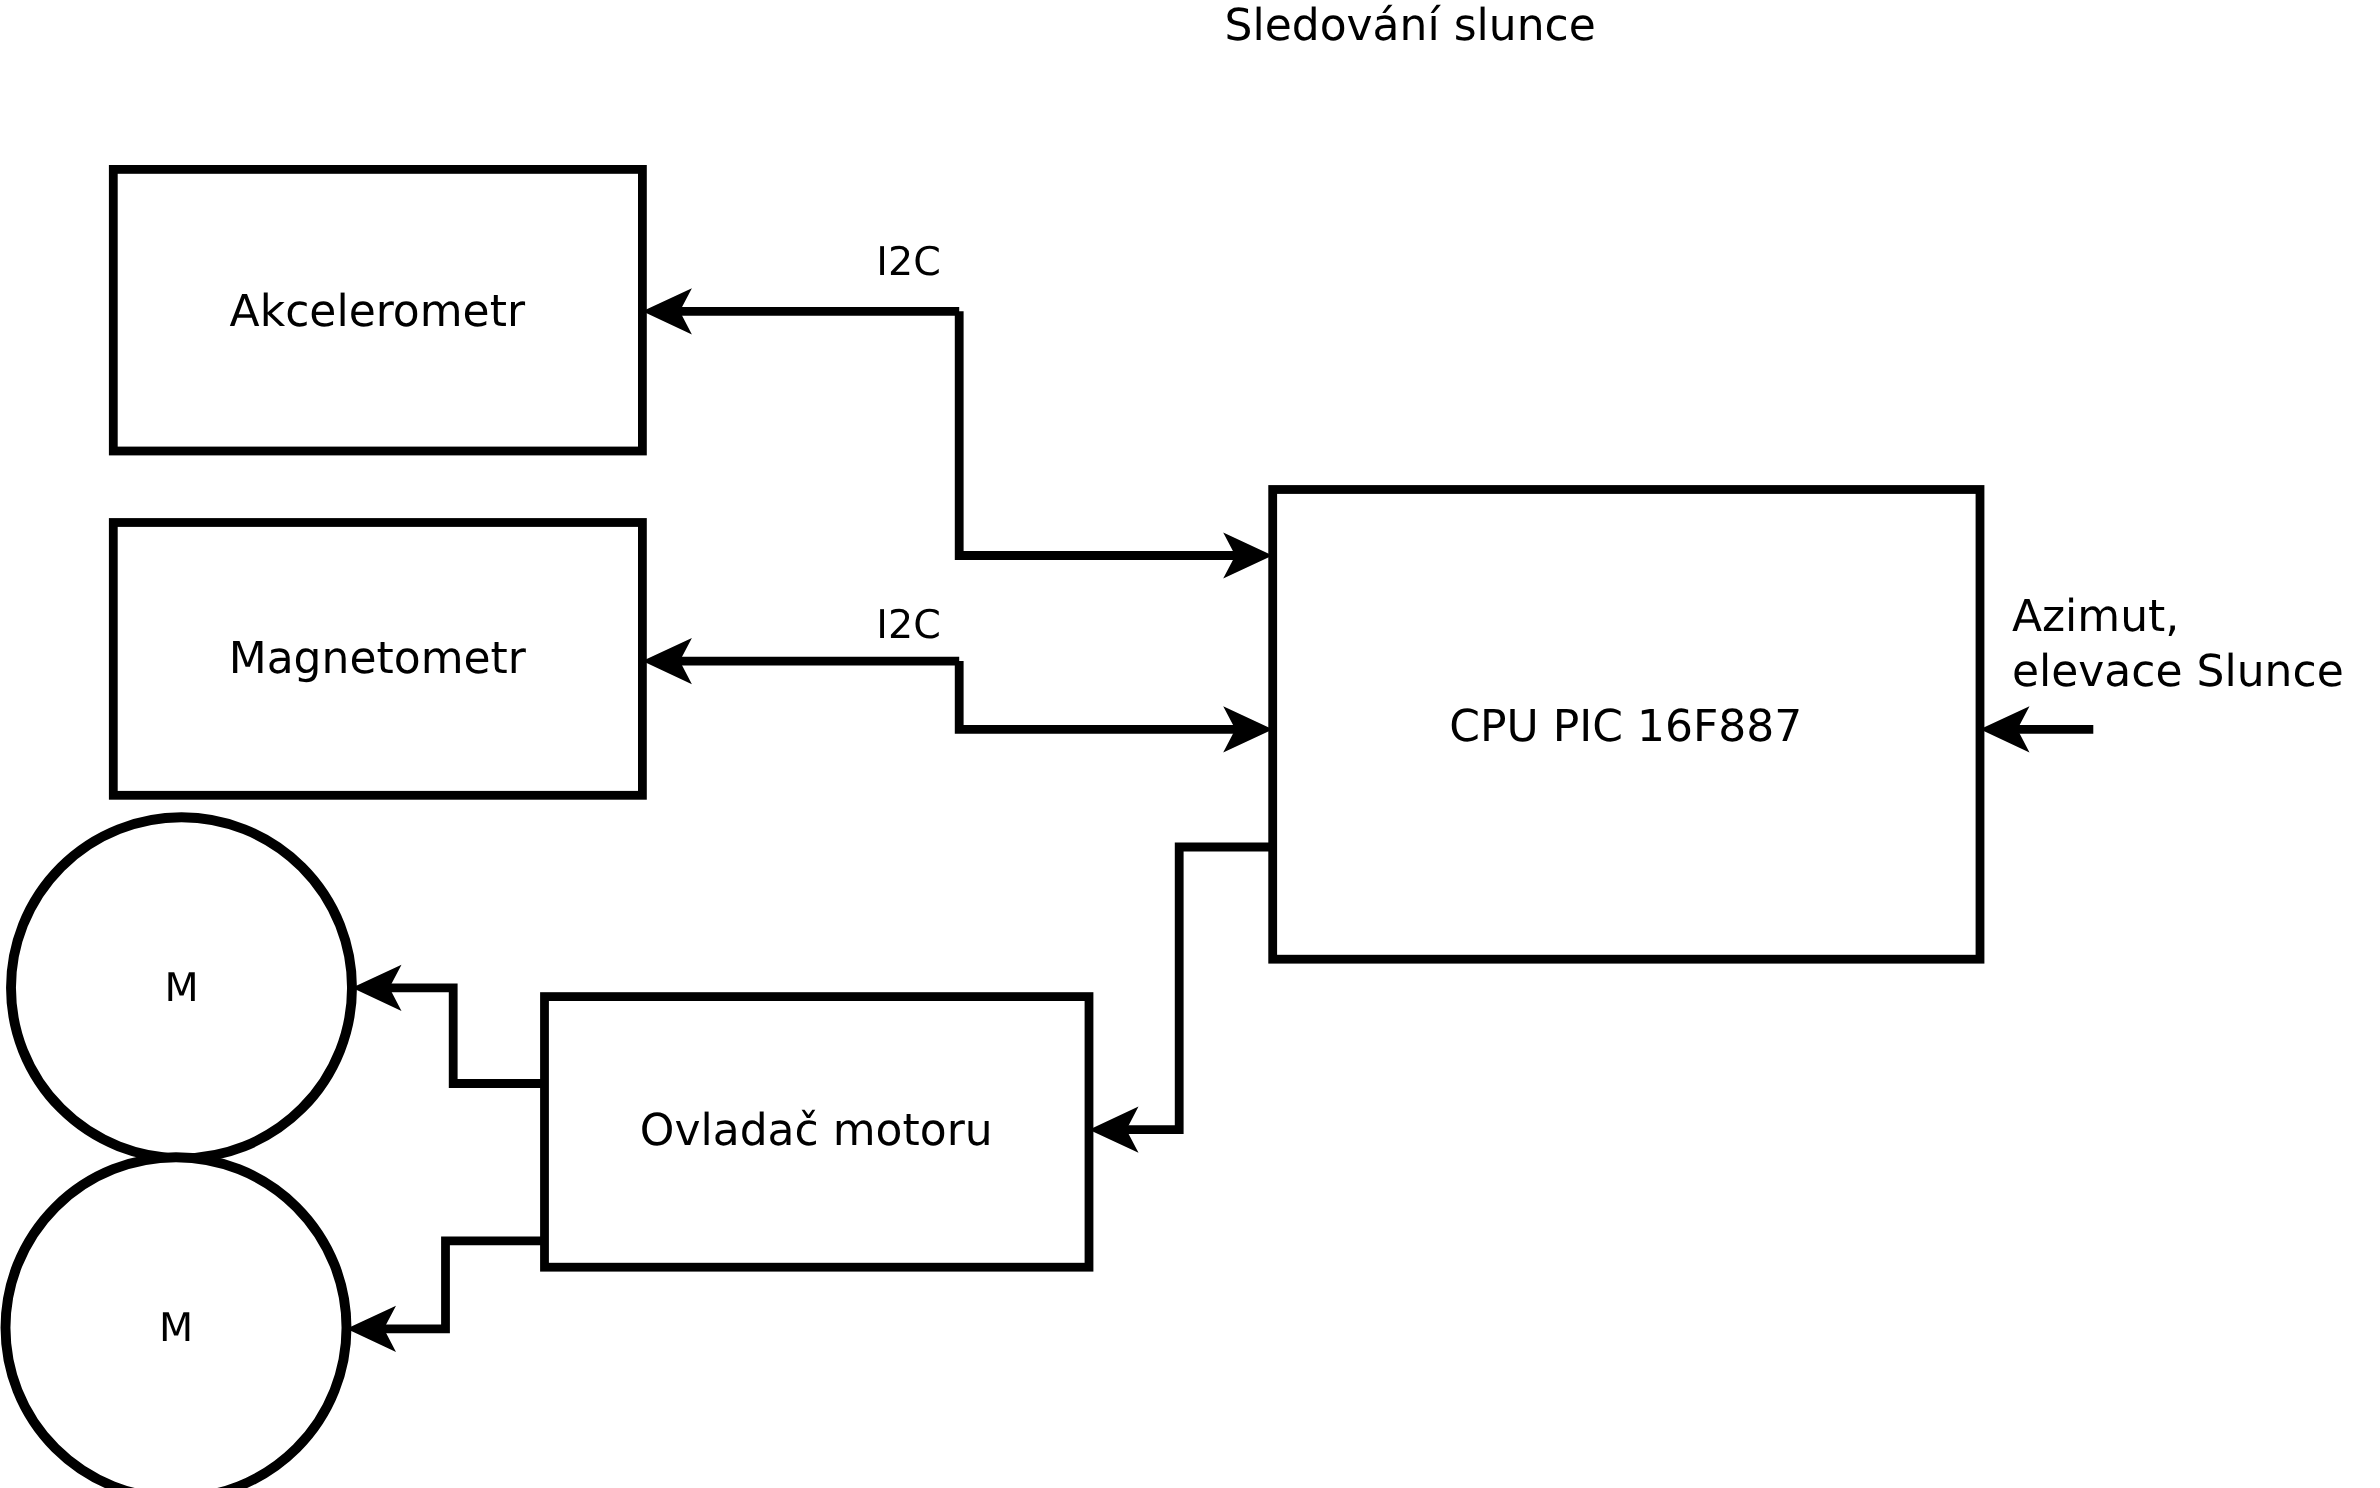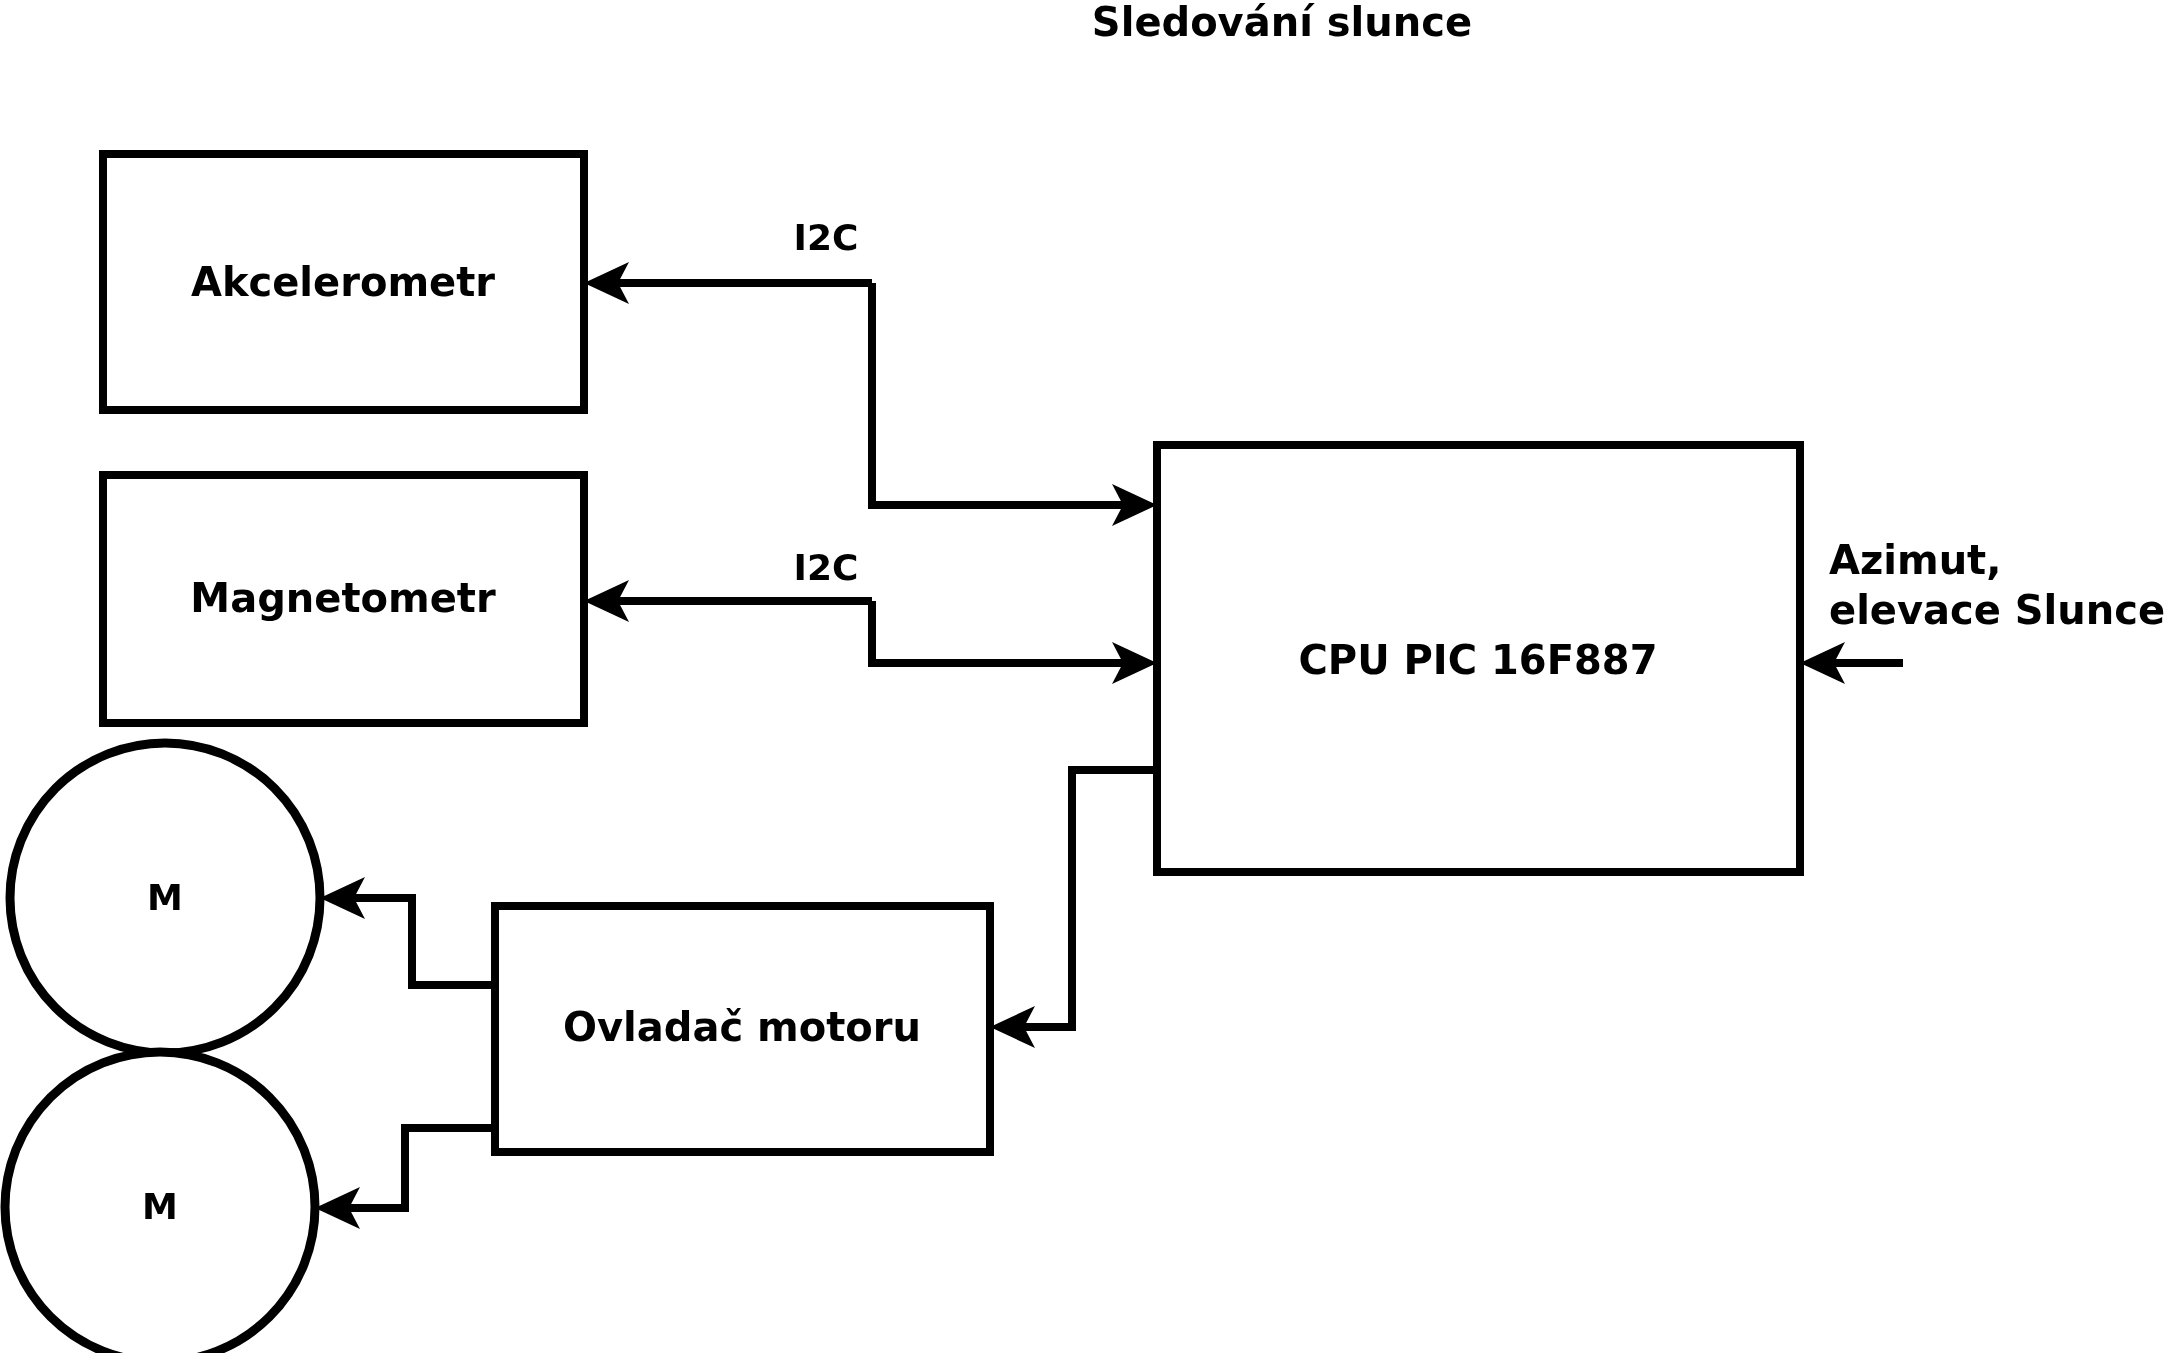--- a/index.html
+++ b/index.html
@@ -13,21 +13,20 @@
     width: 2164px;
     height: 1353px;
     overflow: hidden;
     position: relative;
   }
   #diagram-root {
     position: relative;
     width: 1804px;
     height: 1353px;
     background: #ffffff;
-    font-weight: bold;
   }
   svg.diagram-canvas {
     position: absolute;
     top: 0;
     left: 0;
     width: 2164px;
     height: 1353px;
     display: block;
   }
   .node-shape {

